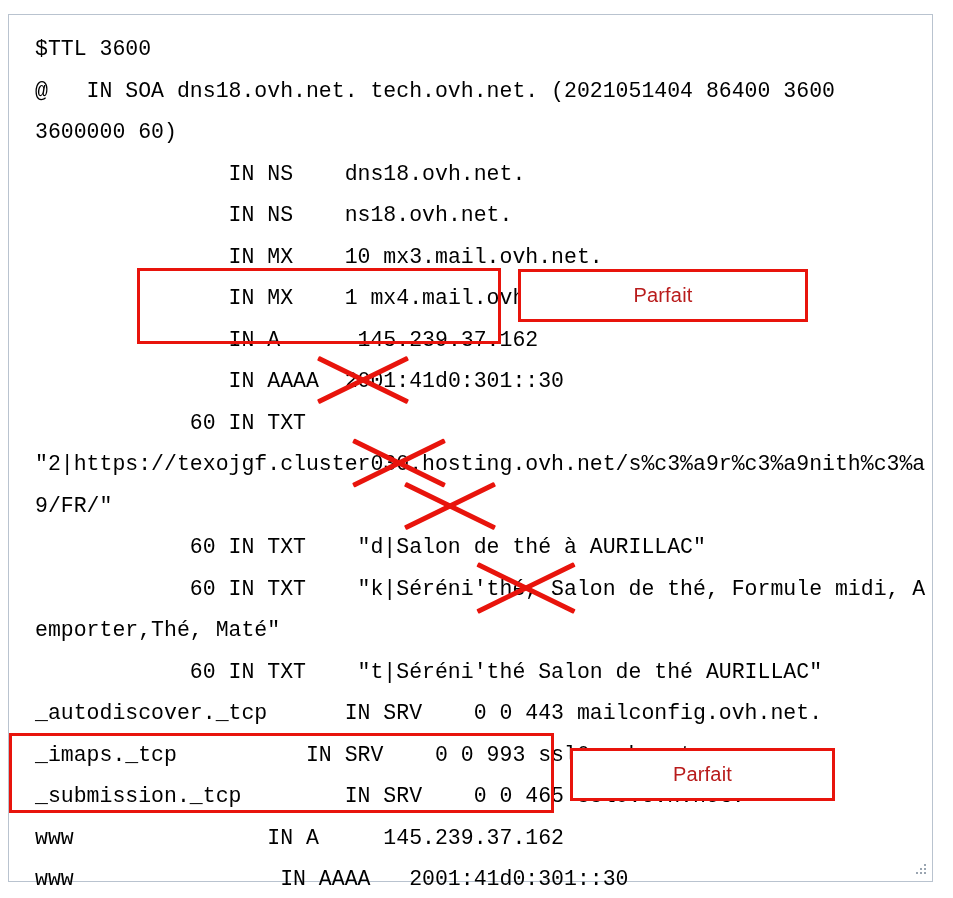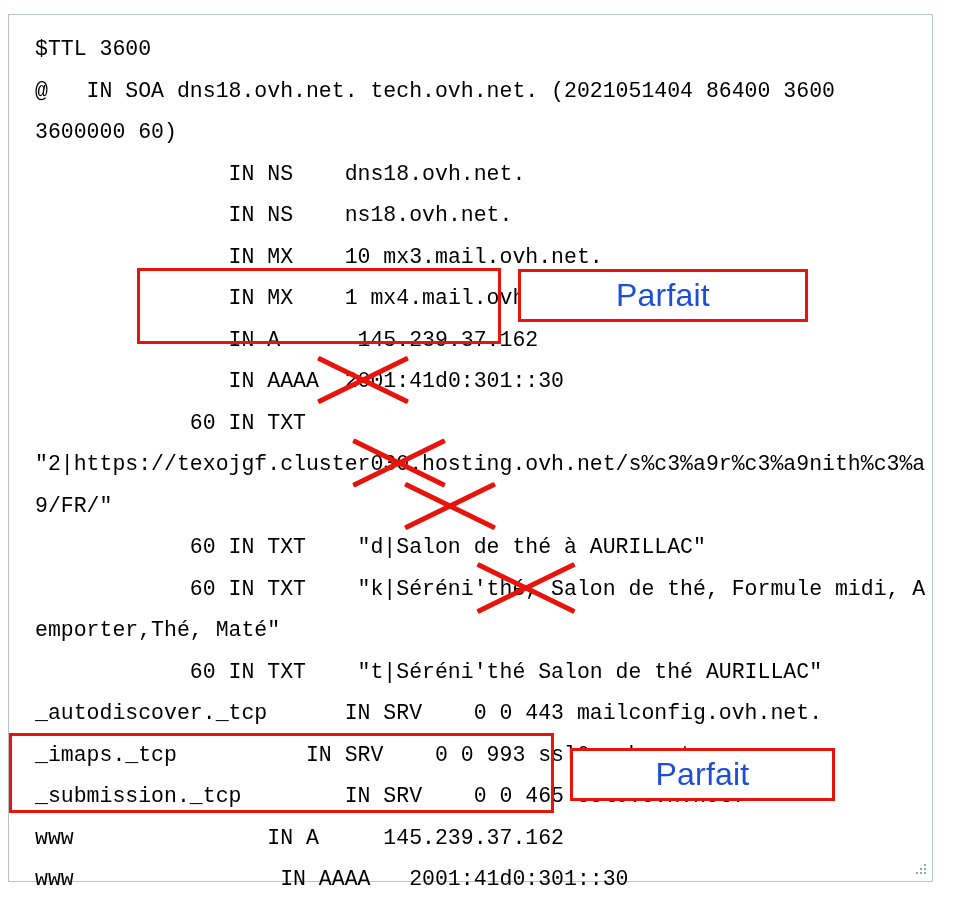--- a/index.html
+++ b/index.html
@@ -63,22 +63,22 @@
     position: absolute;
     border: 3px solid #e8140c;
     box-sizing: border-box;
     background: transparent;
   }
   .annot-label {
     position: absolute;
     border: 3px solid #e8140c;
     box-sizing: border-box;
     background: #ffffff;
-    color: #1d4ed8;
-    font-size: 32px;
+    color: #b91c1c;
+    font-size: 20px;
     font-family: "Liberation Sans", sans-serif;
     display: flex;
     align-items: center;
     justify-content: center;
     letter-spacing: 0.2px;
   }
   .annot-cross {
     position: absolute;
   }
   .annot-cross span {

